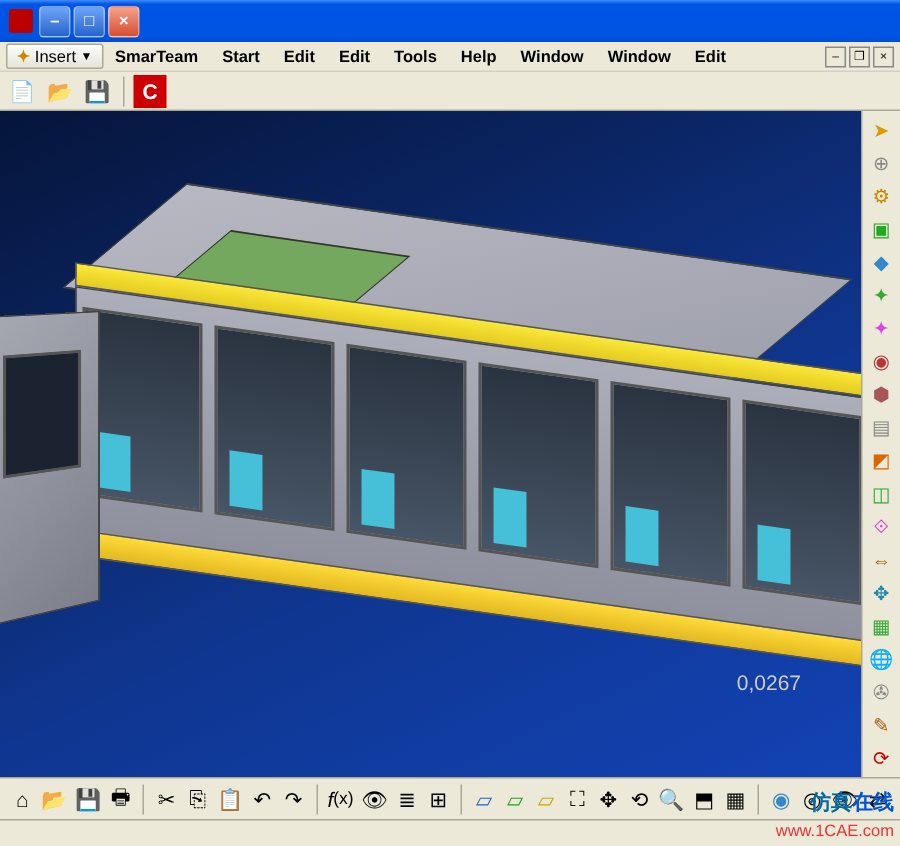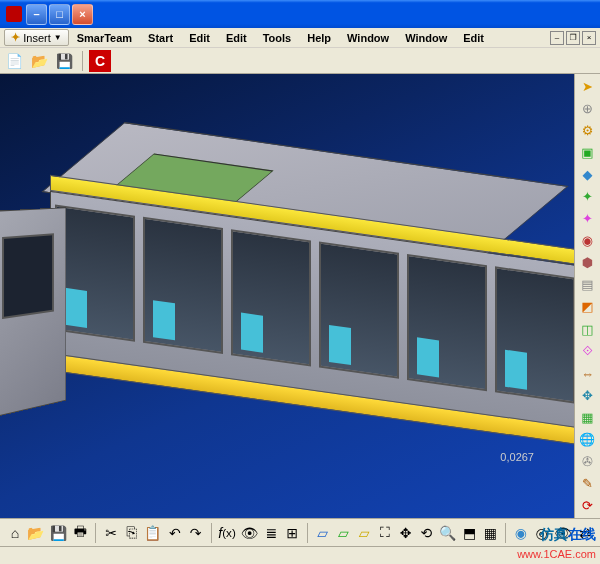--- a/index.html
+++ b/index.html
@@ -190,21 +190,21 @@
       top: 25px; left: 10px;
       width: 55px; height: 80px;
       background: #1c2330;
       border: 2px solid #555;
     }
     .coords {
       position: absolute;
       bottom: 55px;
       right: 40px;
       color: #ccc;
-      font-size: 11px;
+      font-size: 14px;
     }
     .watermark {
       position: absolute;
       bottom: 20px;
       right: 4px;
       font-size: 14px;
       font-weight: bold;
       z-index: 100;
     }
     .watermark .red { color: #0369a1; padding-left: 24px; }

